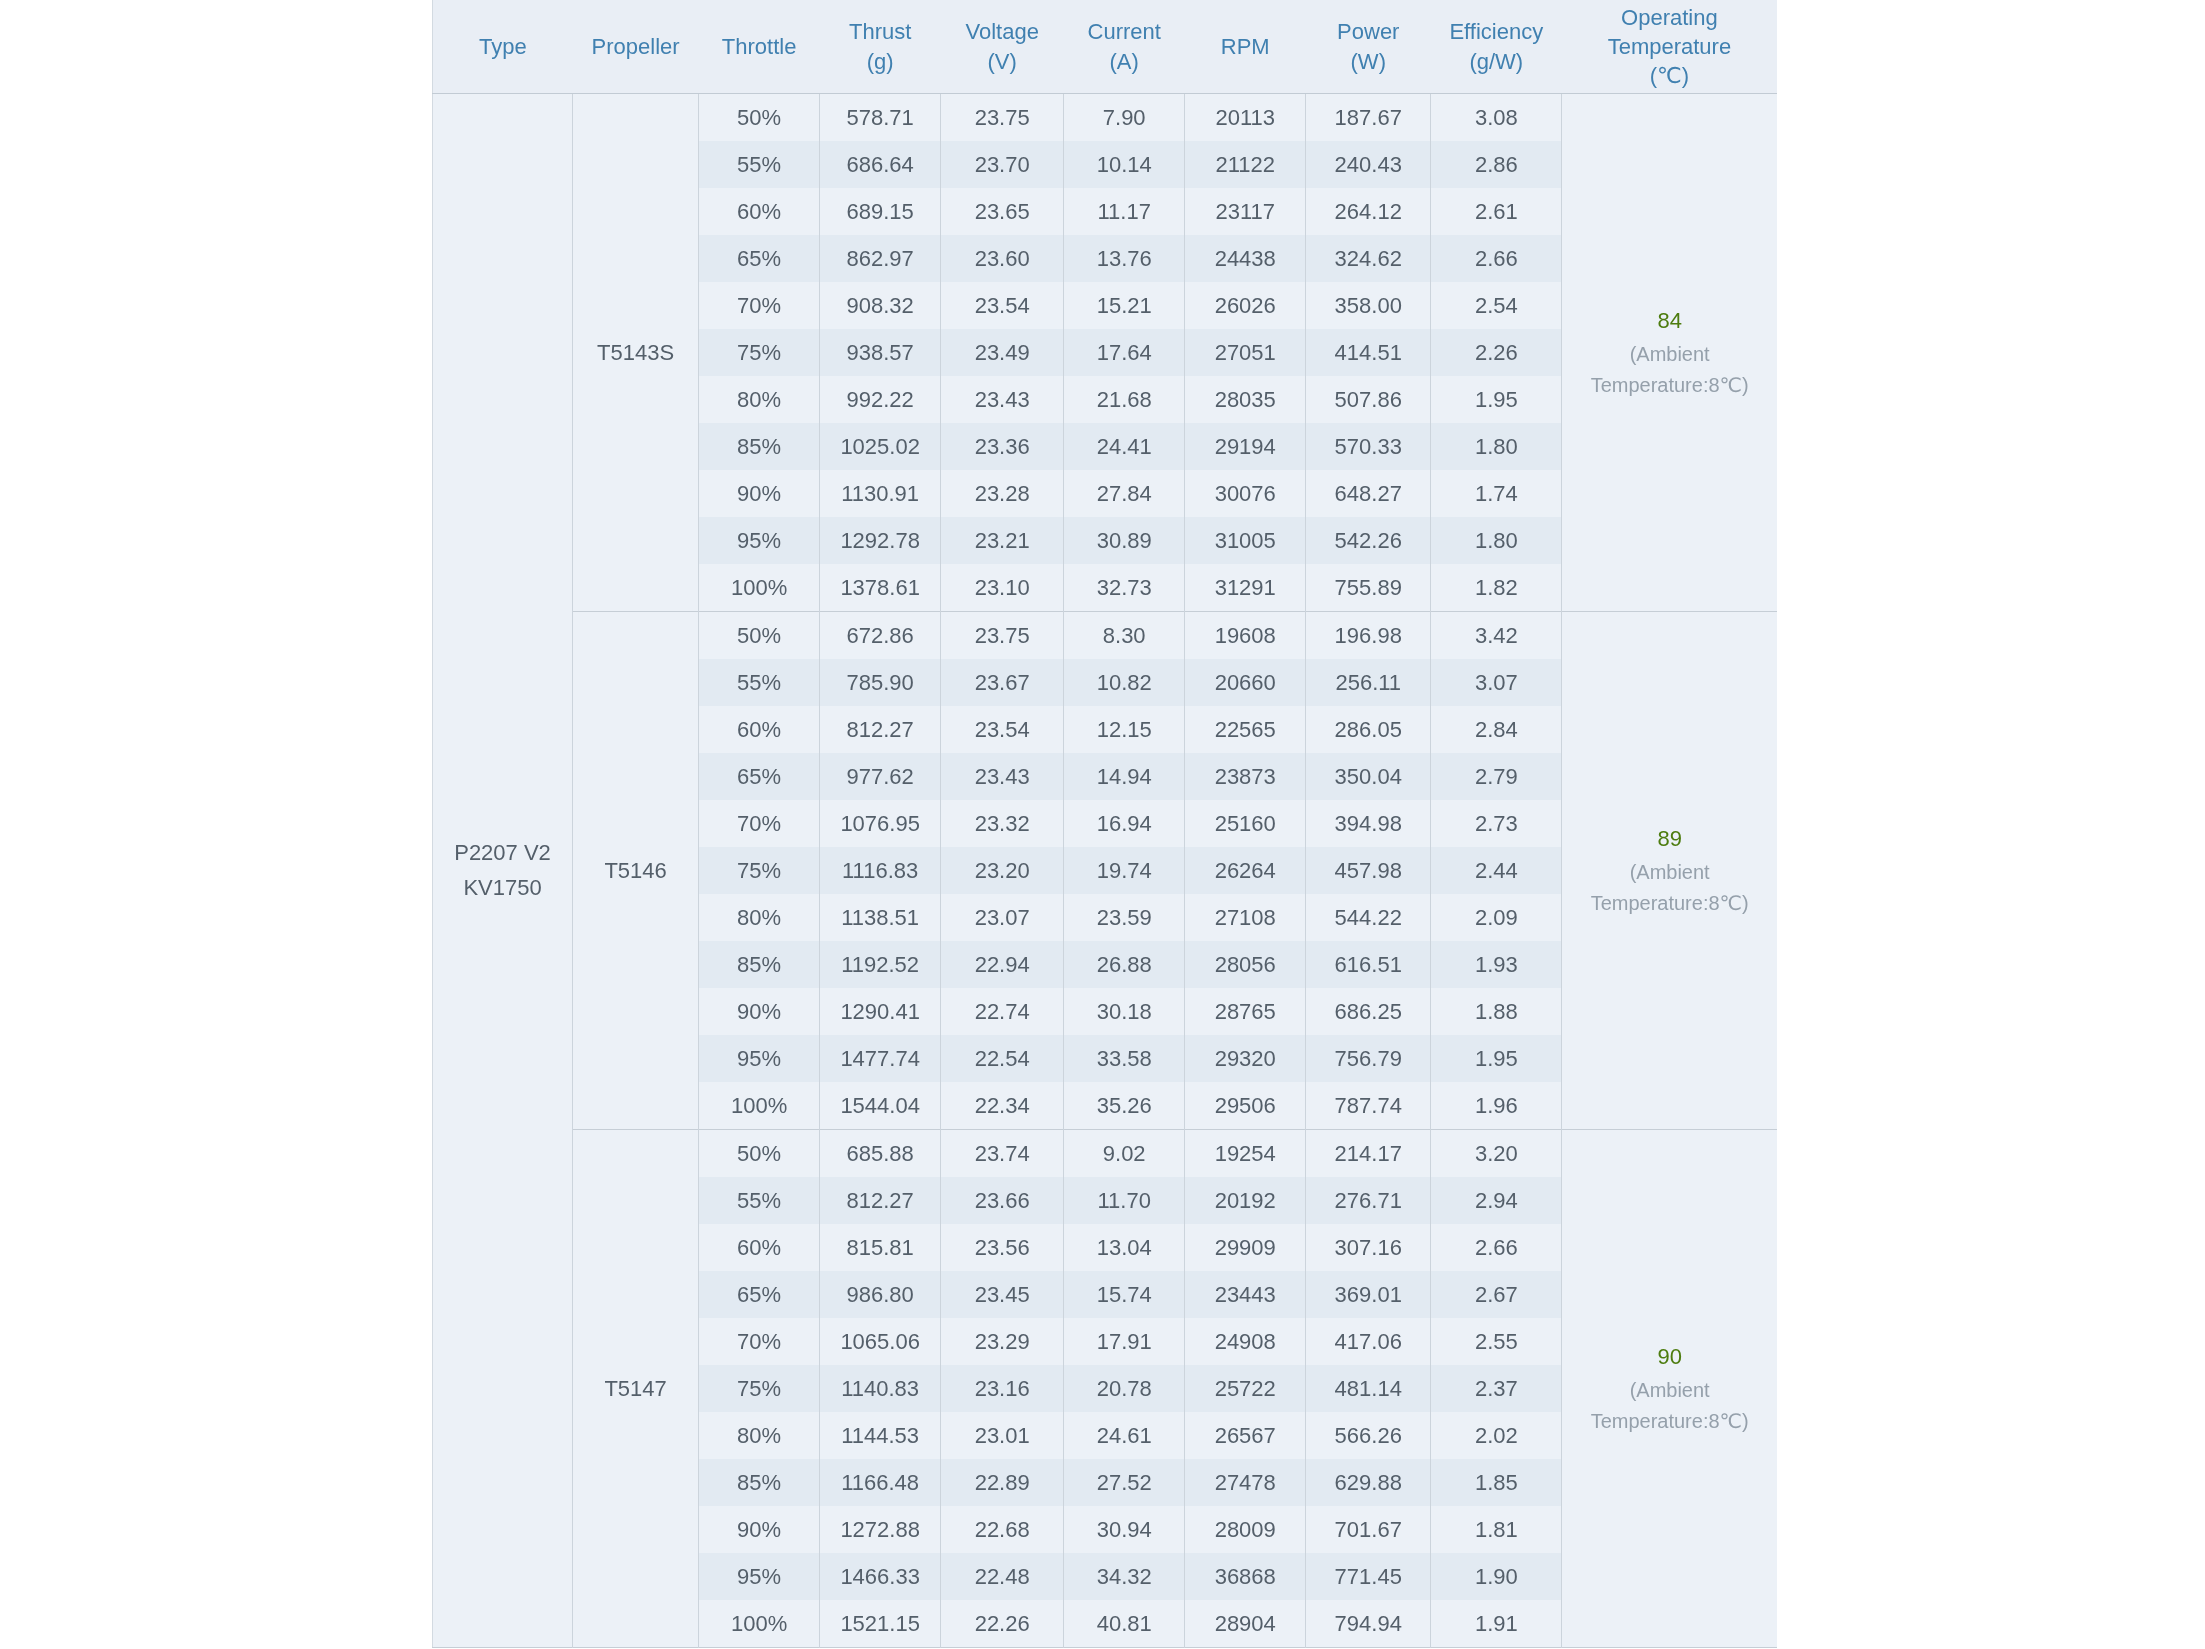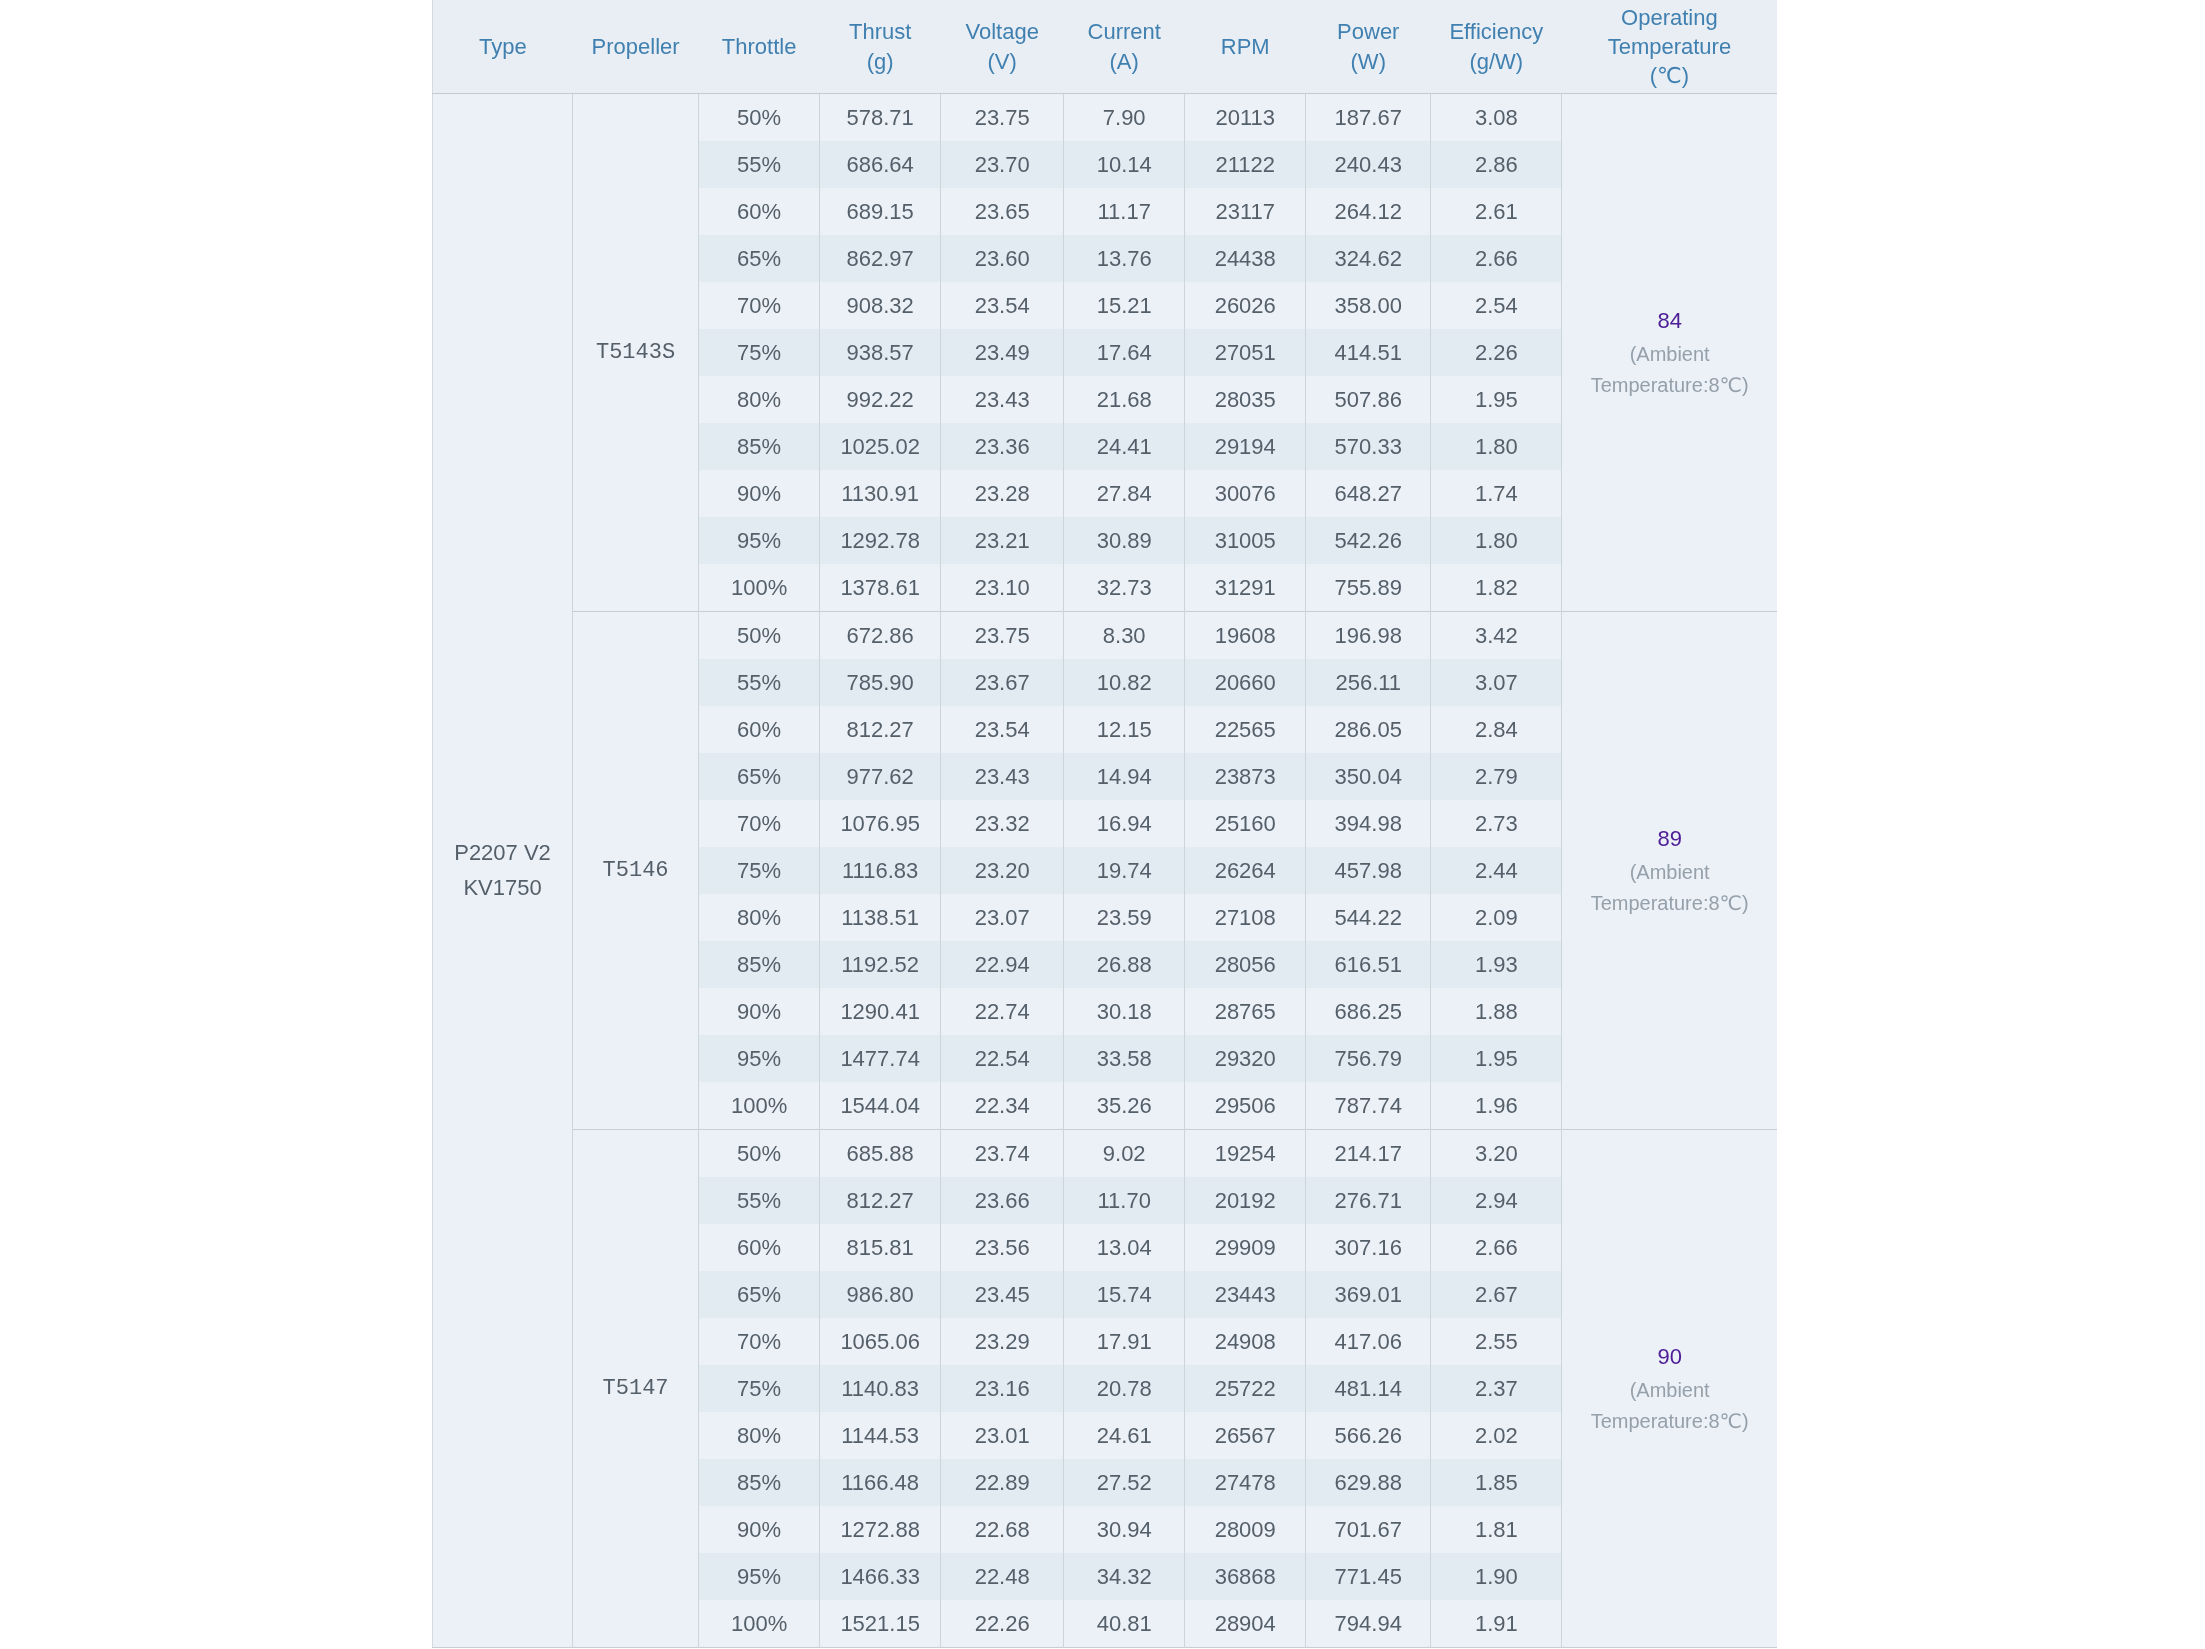--- a/index.html
+++ b/index.html
@@ -53,29 +53,28 @@
     background: #eef2f8;
     color: #3a7cb0;
     font-size: 23px;
     line-height: 1.55;
     white-space: pre-line;
   }
   td.prop-cell {
     background: #eef2f8;
     color: #7b8793;
     border-left: 0.7px solid #ccd4dc;
-    font-family: Liberation Mono, monospace;
   }
   td.temp-cell {
     background: #eef2f8;
     border-left: 0.7px solid #ccd4dc;
     line-height: 1.55;
   }
   td.temp-cell .temp-val {
-    color: #4c1d95;
+    color: #4d7c0f;
     font-size: 22px;
     display: block;
   }
   td.temp-cell .temp-note {
     color: #95a0ab;
     font-size: 20px;
     display: block;
     white-space: pre-line;
   }
   tr.group-start td.prop-cell,

